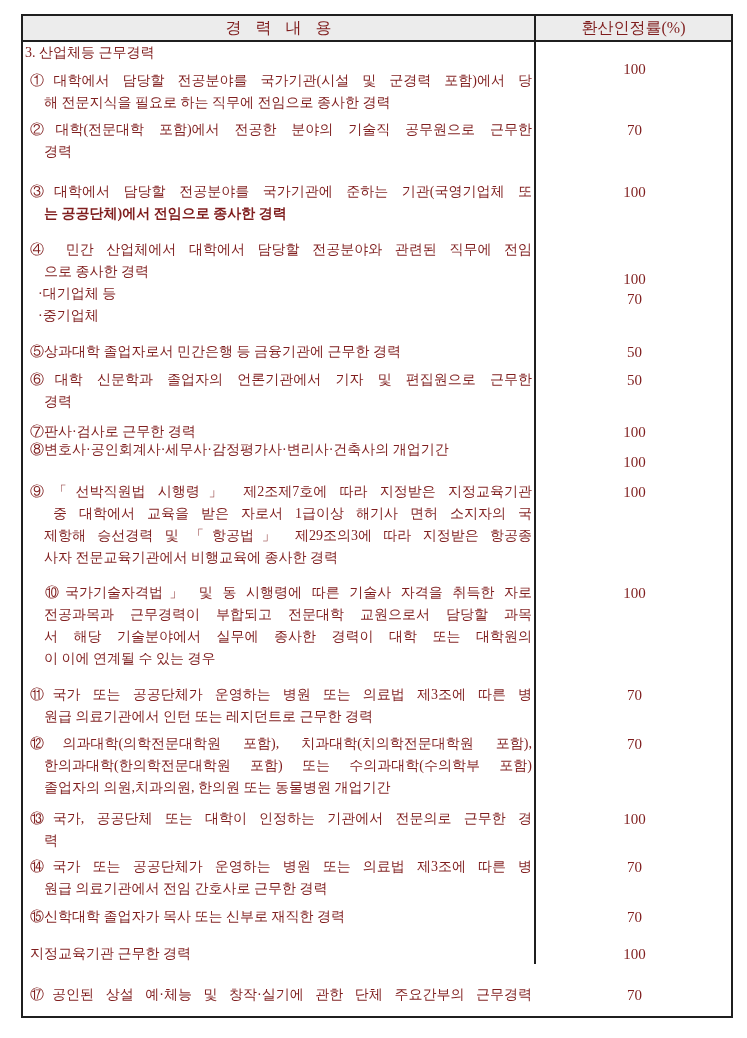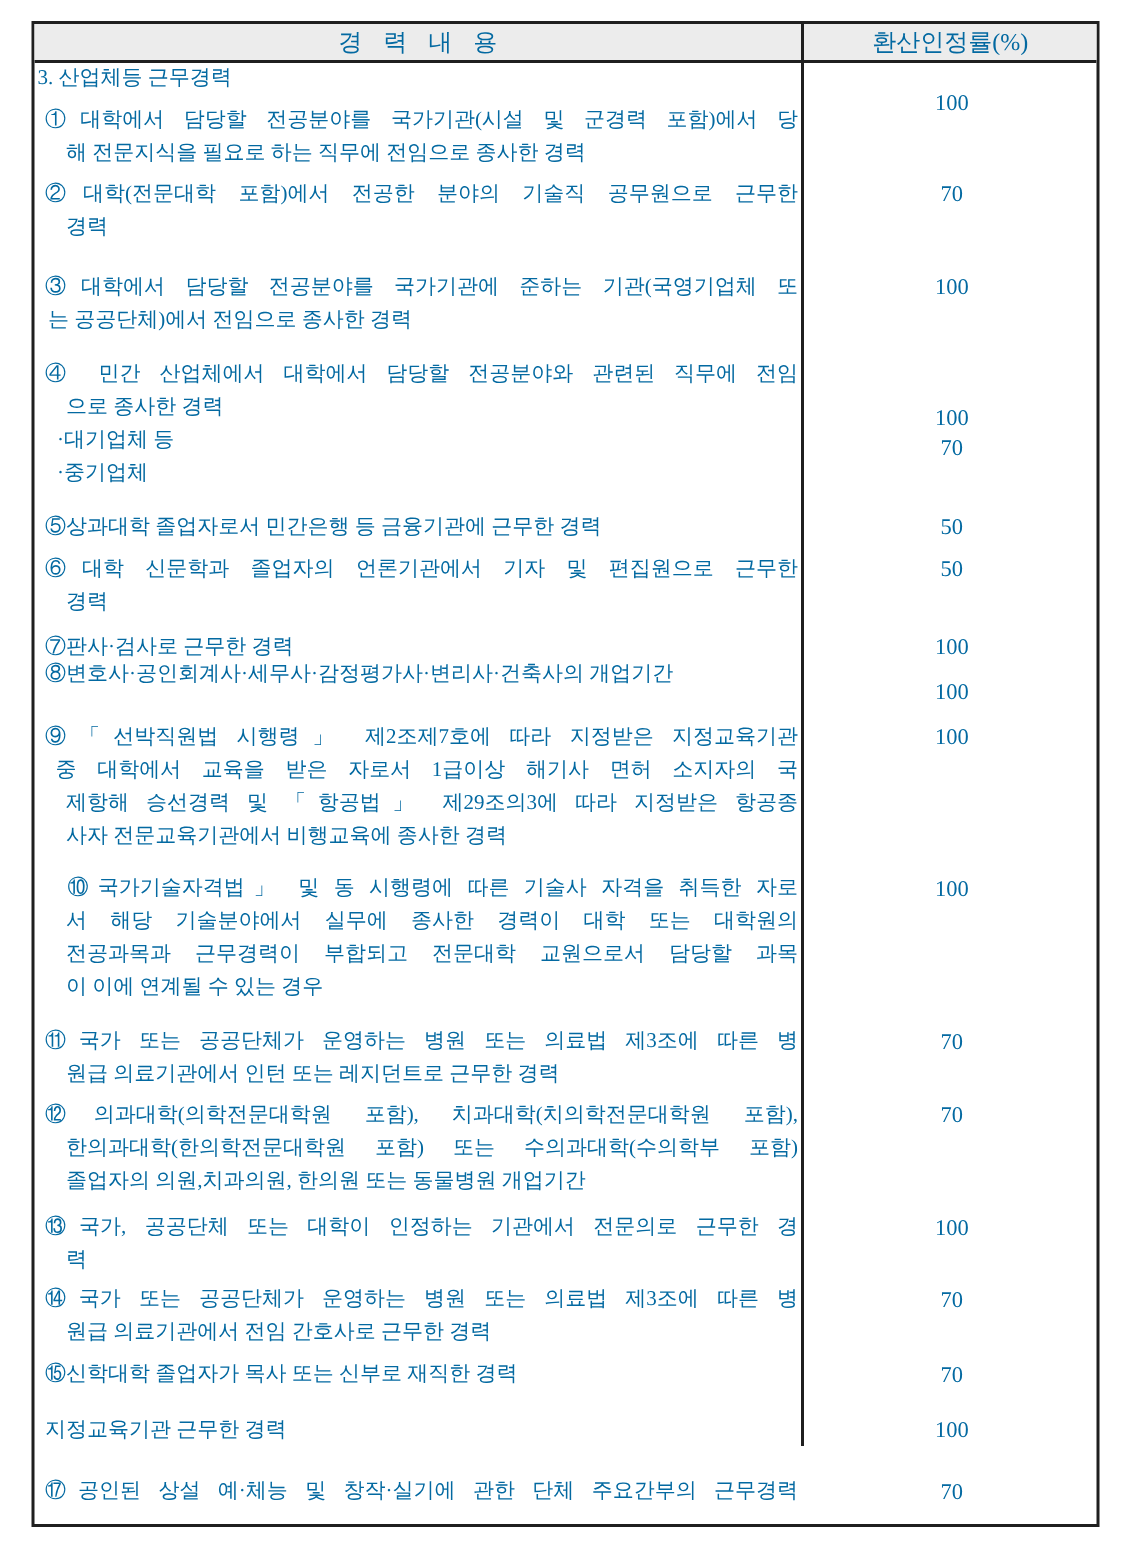--- a/index.html
+++ b/index.html
@@ -2,21 +2,21 @@
 <html><head>
 <meta charset="utf-8">
 <style>
   html, body { margin: 0; padding: 0; background: #ffffff; }
   .page {
     position: relative;
     width: 747px;
     height: 1038px;
     background: #ffffff;
     font-family: "Liberation Serif", "DejaVu Serif", serif;
-    color: #0369a1;
+    color: #7f1d1d;
     overflow: hidden;
   }
   .table {
     position: absolute;
     left: 21px;
     top: 14px;
     width: 712px;
     height: 1004px;
     border: 2px solid #1f1f1f;
     box-sizing: border-box;
@@ -104,21 +104,21 @@
           <div class="line" style="padding-left: 21px;">해 전문지식을 필요로 하는 직무에 전임으로 종사한 경력</div>
         </div>
         <div class="rate" style="top: 16px;">100</div>
         <div class="item" style="top: 77px;">
           <div class="line j" style="padding-left: 7px;">②대학(전문대학 포함)에서 전공한 분야의 기술직 공무원으로 근무한</div>
           <div class="line" style="padding-left: 21px;">경력</div>
         </div>
         <div class="rate" style="top: 77px;">70</div>
         <div class="item" style="top: 139px;">
           <div class="line j" style="padding-left: 7px;">③대학에서 담당할 전공분야를 국가기관에 준하는 기관(국영기업체 또</div>
-          <div class="line" style="padding-left: 9px;">는 공공단체)에서 전임으로 종사한 경력</div>
+          <div class="line" style="padding-left: 21px; font-weight: bold;">는 공공단체)에서 전임으로 종사한 경력</div>
         </div>
         <div class="rate" style="top: 139px;">100</div>
         <div class="item" style="top: 197px;">
           <div class="line j" style="padding-left: 7px;">④ 민간 산업체에서 대학에서 담당할 전공분야와 관련된 직무에 전임</div>
           <div class="line" style="padding-left: 21px;">으로 종사한 경력</div>
           <div class="line" style="padding-left: 15px;">·대기업체 등</div>
           <div class="line" style="padding-left: 15px;">·중기업체</div>
         </div>
         <div class="rate" style="top: 226px;">100</div>
         <div class="rate" style="top: 246px;">70</div>
@@ -134,29 +134,29 @@
         <div class="item" style="top: 379px;">
           <div class="line" style="padding-left: 7px;">⑦판사·검사로 근무한 경력</div>
         </div>
         <div class="rate" style="top: 379px;">100</div>
         <div class="item" style="top: 397px;">
           <div class="line" style="padding-left: 7px;">⑧변호사·공인회계사·세무사·감정평가사·변리사·건축사의 개업기간</div>
         </div>
         <div class="rate" style="top: 409px;">100</div>
         <div class="item" style="top: 439px;">
           <div class="line j" style="padding-left: 7px;">⑨「선박직원법 시행령」 제2조제7호에 따라 지정받은 지정교육기관</div>
-          <div class="line j" style="padding-left: 14px;">중 대학에서 교육을 받은 자로서 1급이상 해기사 면허 소지자의 국</div>
+          <div class="line j" style="padding-left: 30px;">중 대학에서 교육을 받은 자로서 1급이상 해기사 면허 소지자의 국</div>
           <div class="line j" style="padding-left: 21px;">제항해 승선경력 및 「항공법」 제29조의3에 따라 지정받은 항공종</div>
           <div class="line" style="padding-left: 21px;">사자 전문교육기관에서 비행교육에 종사한 경력</div>
         </div>
         <div class="rate" style="top: 439px;">100</div>
         <div class="item" style="top: 540px;">
           <div class="line j" style="padding-left: 22px;">⑩국가기술자격법」 및 동 시행령에 따른 기술사 자격을 취득한 자로</div>
+          <div class="line j" style="padding-left: 21px;">전공과목과 근무경력이 부합되고 전문대학 교원으로서 담당할 과목</div>
           <div class="line j" style="padding-left: 21px;">서 해당 기술분야에서 실무에 종사한 경력이 대학 또는 대학원의</div>
-          <div class="line j" style="padding-left: 21px;">전공과목과 근무경력이 부합되고 전문대학 교원으로서 담당할 과목</div>
           <div class="line" style="padding-left: 21px;">이 이에 연계될 수 있는 경우</div>
         </div>
         <div class="rate" style="top: 540px;">100</div>
         <div class="item" style="top: 642px;">
           <div class="line j" style="padding-left: 7px;">⑪국가 또는 공공단체가 운영하는 병원 또는 의료법 제3조에 따른 병</div>
           <div class="line" style="padding-left: 21px;">원급 의료기관에서 인턴 또는 레지던트로 근무한 경력</div>
         </div>
         <div class="rate" style="top: 642px;">70</div>
         <div class="item" style="top: 691px;">
           <div class="line j" style="padding-left: 7px;">⑫의과대학(의학전문대학원 포함), 치과대학(치의학전문대학원 포함),</div>

